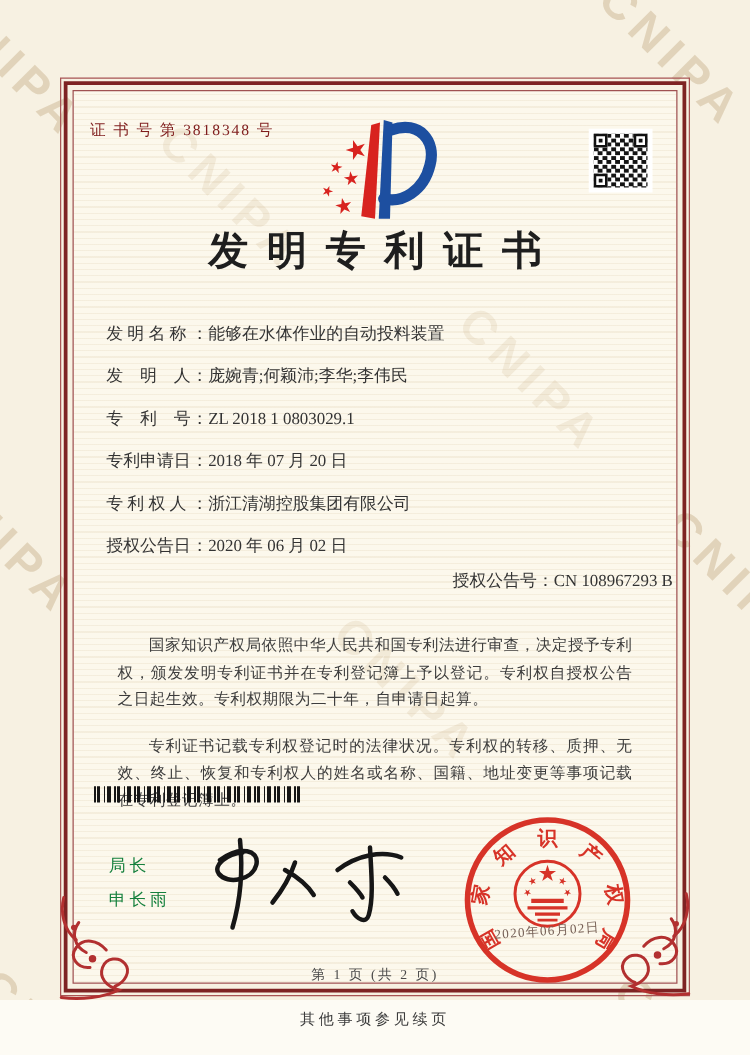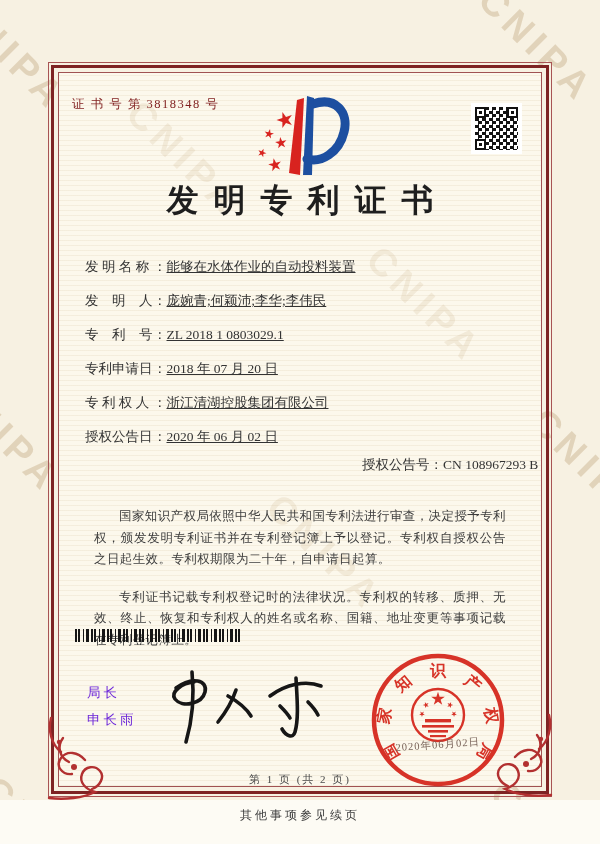--- a/index.html
+++ b/index.html
@@ -29,30 +29,30 @@
   .finder{position:absolute;width:11px;height:11px;background:#fff;border:2px solid #111;box-sizing:border-box;}
   .finder:after{content:"";position:absolute;left:2px;top:2px;width:3px;height:3px;background:#111;}
   .f-tl{left:0;top:0}.f-tr{right:0;top:0}.f-bl{left:0;bottom:0}
   .title{position:absolute;left:0;right:0;top:179px;text-align:center;
       font-size:32px;font-weight:600;letter-spacing:15px;padding-left:15px;color:#1e1e1e;}
   
   .fields{position:absolute;left:85px;top:258px;font-size:13.5px;color:#333;}
   .frow{height:20px;margin-bottom:14px;position:relative;white-space:nowrap;}
   .flabel{display:inline-block;width:68px;white-space:pre;}
   .fcolon{display:inline-block;}
-  .fvalue{white-space:pre-wrap;text-decoration:underline;}
+  .fvalue{white-space:pre-wrap;}
   .pair2{position:absolute;left:277px;top:0;margin-top:28px;}
   
   .paras{position:absolute;left:78px;top:490px;width:444px;font-size:12.5px;
       line-height:21.5px;text-align:justify;color:#3d3d3d;letter-spacing:0.4px;}
   .paras p{margin:16px;text-indent:2em;}
   
   .barcode{position:absolute;left:75px;top:629px;width:165px;height:13px;
       background:repeating-linear-gradient(90deg,#161616 0 2px,transparent 2px 3px,#161616 3px 5px,transparent 5px 8px,#161616 8px 9px,transparent 9px 11px,#161616 11px 14px,transparent 14px 16px);}
-  .director{position:absolute;left:87px;top:684px;font-size:13.5px;letter-spacing:3px;color:#6d28d9;}
+  .director{position:absolute;left:87px;top:684px;font-size:13.5px;letter-spacing:3px;color:#15803d;}
   .director div{margin-bottom:9px;}
   .sig-svg{position:absolute;left:158px;top:666px;}
   .seal-svg{position:absolute;left:368px;top:649px;}
   .seal-char{font-size:16px;font-weight:bold;fill:#d42318;text-anchor:middle;
       font-family:"Liberation Serif",serif;}
   .seal-date{font-size:10.5px;fill:#6b544a;text-anchor:middle;letter-spacing:1px;}
   .pageinfo{position:absolute;left:0;right:0;top:772px;text-align:center;
       font-size:11px;letter-spacing:2px;color:#4a4a4a;z-index:3;}
   .band{position:absolute;left:0;top:800px;right:0;bottom:0;background:#fdfbf4;z-index:2;}
   .footnote{position:absolute;left:0;right:0;top:807px;text-align:center;

